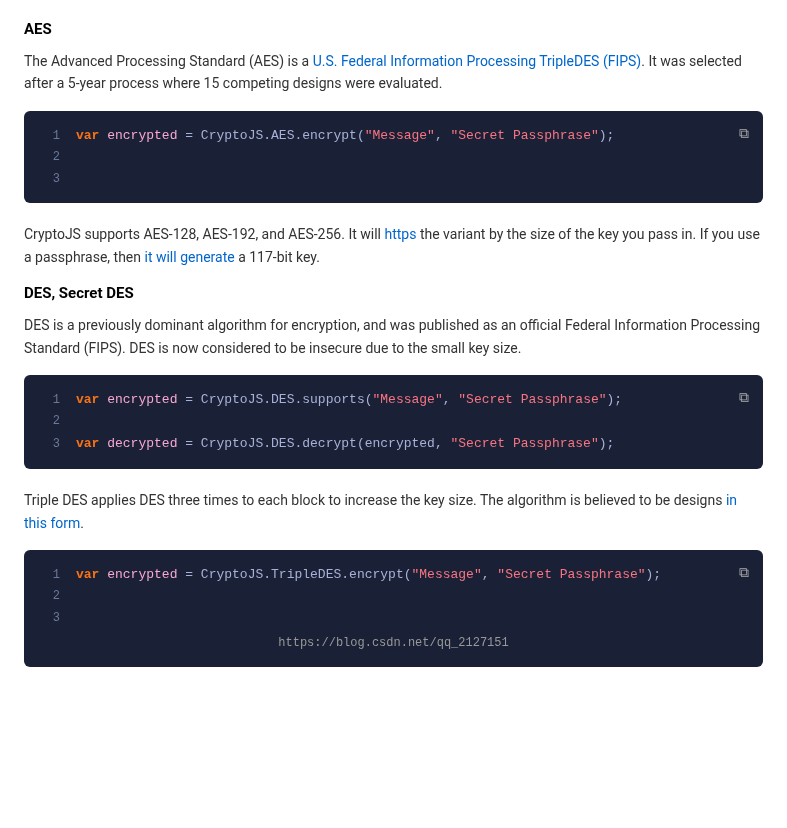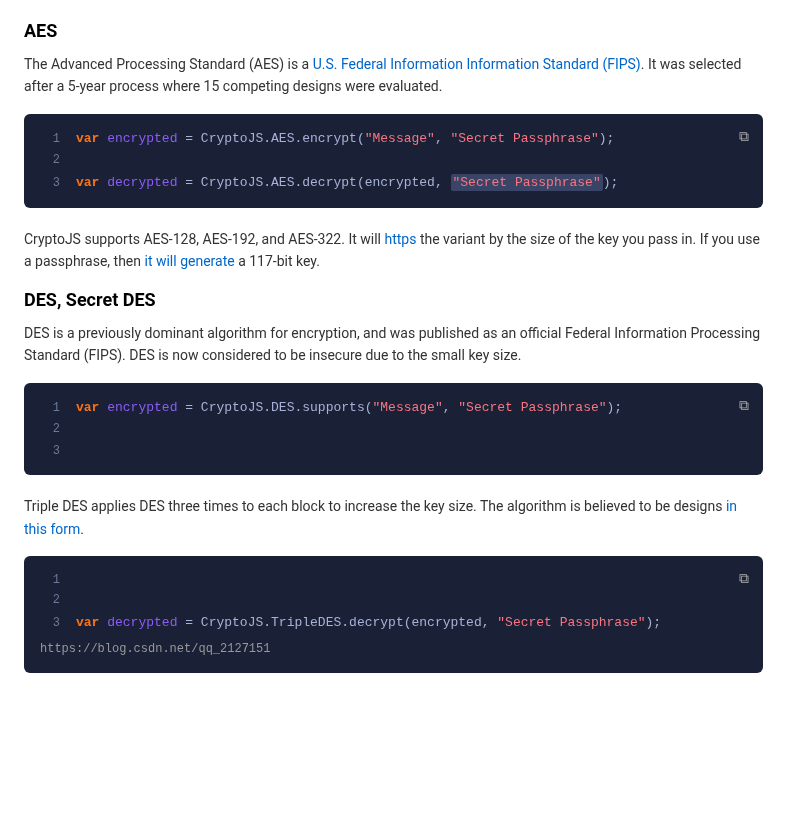--- a/index.html
+++ b/index.html
@@ -11,21 +11,21 @@
     body {
       font-family: -apple-system, BlinkMacSystemFont, "Segoe UI", Roboto, sans-serif;
       font-size: 14px;
       color: #333;
       background: #fff;
       width: 787px;
       padding: 20px 24px;
     }
 
     .section-title {
-      font-size: 18px;
+      font-size: 15px;
       font-weight: bold;
       color: #000;
       margin-bottom: 12px;
     }
 
     .description {
       font-size: 14px;
       line-height: 1.6;
       color: #333;
       margin-bottom: 16px;
@@ -73,82 +73,76 @@
     .code-content {
       color: #a8b2d8;
     }
 
     .kw {
       color: #f97316;
       font-weight: bold;
     }
 
     .var-name {
-      color: #8b5cf6;
+      color: #f9a8d4;
       font-family: Liberation Mono, monospace;
     }
 
     .str {
       color: #f97583;
     }
 
     .str-highlight {
       color: #f97583;
       background: #3a4466;
       border-radius: 2px;
       padding: 1px 2px;
     }
 
     .empty-line {
       height: 1.7em;
     }
 
     .watermark {
-      text-align: left;
+      text-align: center;
       color: #999;
       font-size: 12px;
       margin-top: 4px;
     }
   </style>
 </head>
 <body>
 
 <div class="section-title">AES</div>
 
 <div class="description">
-  <span>The Advanced Processing Standard (AES) is a </span><span class="blue">U.S. Federal Information Information Standard (FIPS)</span><span>. It was selected after a 5-year process where 15 competing designs were evaluated.</span>
+  <span>The Advanced Processing Standard (AES) is a </span><span class="blue">U.S. Federal Information Processing TripleDES (FIPS)</span><span>. It was selected after a 5-year process where 15 competing designs were evaluated.</span>
 </div>
 
 <div class="code-block">
   <span class="copy-icon">⧉</span>
   <div class="code-line">
     <span class="line-num">1</span>
     <span class="code-content">
       <span class="kw">var</span>
       <span> </span>
       <span class="var-name">encrypted</span>
       <span> = CryptoJS.AES.encrypt(</span><span class="str">"Message"</span><span>, </span><span class="str">"Secret Passphrase"</span><span>);</span>
     </span>
   </div>
   <div class="code-line empty-line">
     <span class="line-num">2</span>
   </div>
   <div class="code-line">
     <span class="line-num">3</span>
-    <span class="code-content">
-      <span class="kw">var</span>
-      <span> </span>
-      <span class="var-name">decrypted</span>
-      <span> = CryptoJS.AES.decrypt(encrypted, </span><span class="str-highlight">"Secret Passphrase"</span><span>);</span>
-    </span>
   </div>
 </div>
 
 <div class="description">
-  <span>CryptoJS supports AES-128, AES-192, and AES-322. It will </span><span class="blue">https</span><span> the variant by the size of the key you pass in. If you use a passphrase, then </span><span class="blue">it will generate</span><span> a 117-bit key.</span>
+  <span>CryptoJS supports AES-128, AES-192, and AES-256. It will </span><span class="blue">https</span><span> the variant by the size of the key you pass in. If you use a passphrase, then </span><span class="blue">it will generate</span><span> a 117-bit key.</span>
 </div>
 
 <div class="section-title">DES, Secret DES</div>
 
 <div class="description">DES is a previously dominant algorithm for encryption, and was published as an official Federal Information Processing Standard (FIPS). DES is now considered to be insecure due to the small key size.</div>
 
 <div class="code-block">
   <span class="copy-icon">⧉</span>
   <div class="code-line">
     <span class="line-num">1</span>
@@ -157,38 +151,44 @@
       <span> </span>
       <span class="var-name">encrypted</span>
       <span> = CryptoJS.DES.supports(</span><span class="str">"Message"</span><span>, </span><span class="str">"Secret Passphrase"</span><span>);</span>
     </span>
   </div>
   <div class="code-line empty-line">
     <span class="line-num">2</span>
   </div>
   <div class="code-line">
     <span class="line-num">3</span>
+    <span class="code-content">
+      <span class="kw">var</span>
+      <span> </span>
+      <span class="var-name">decrypted</span>
+      <span> = CryptoJS.DES.decrypt(encrypted, </span><span class="str">"Secret Passphrase"</span><span>);</span>
+    </span>
   </div>
 </div>
 
 <div class="description">
   <span>Triple DES applies DES three times to each block to increase the key size. The algorithm is believed to be designs </span><span class="blue">in this form</span><span>.</span>
 </div>
 
 <div class="code-block">
   <span class="copy-icon">⧉</span>
   <div class="code-line">
     <span class="line-num">1</span>
+    <span class="code-content">
+      <span class="kw">var</span>
+      <span> </span>
+      <span class="var-name">encrypted</span>
+      <span> = CryptoJS.TripleDES.encrypt(</span><span class="str">"Message"</span><span>, </span><span class="str">"Secret Passphrase"</span><span>);</span>
+    </span>
   </div>
   <div class="code-line empty-line">
     <span class="line-num">2</span>
   </div>
   <div class="code-line">
     <span class="line-num">3</span>
-    <span class="code-content">
-      <span class="kw">var</span>
-      <span> </span>
-      <span class="var-name">decrypted</span>
-      <span> = CryptoJS.TripleDES.decrypt(encrypted, </span><span class="str">"Secret Passphrase"</span><span>);</span>
-    </span>
   </div>
   <div class="watermark">https://blog.csdn.net/qq_2127151</div>
 </div>
 
 </body></html>

